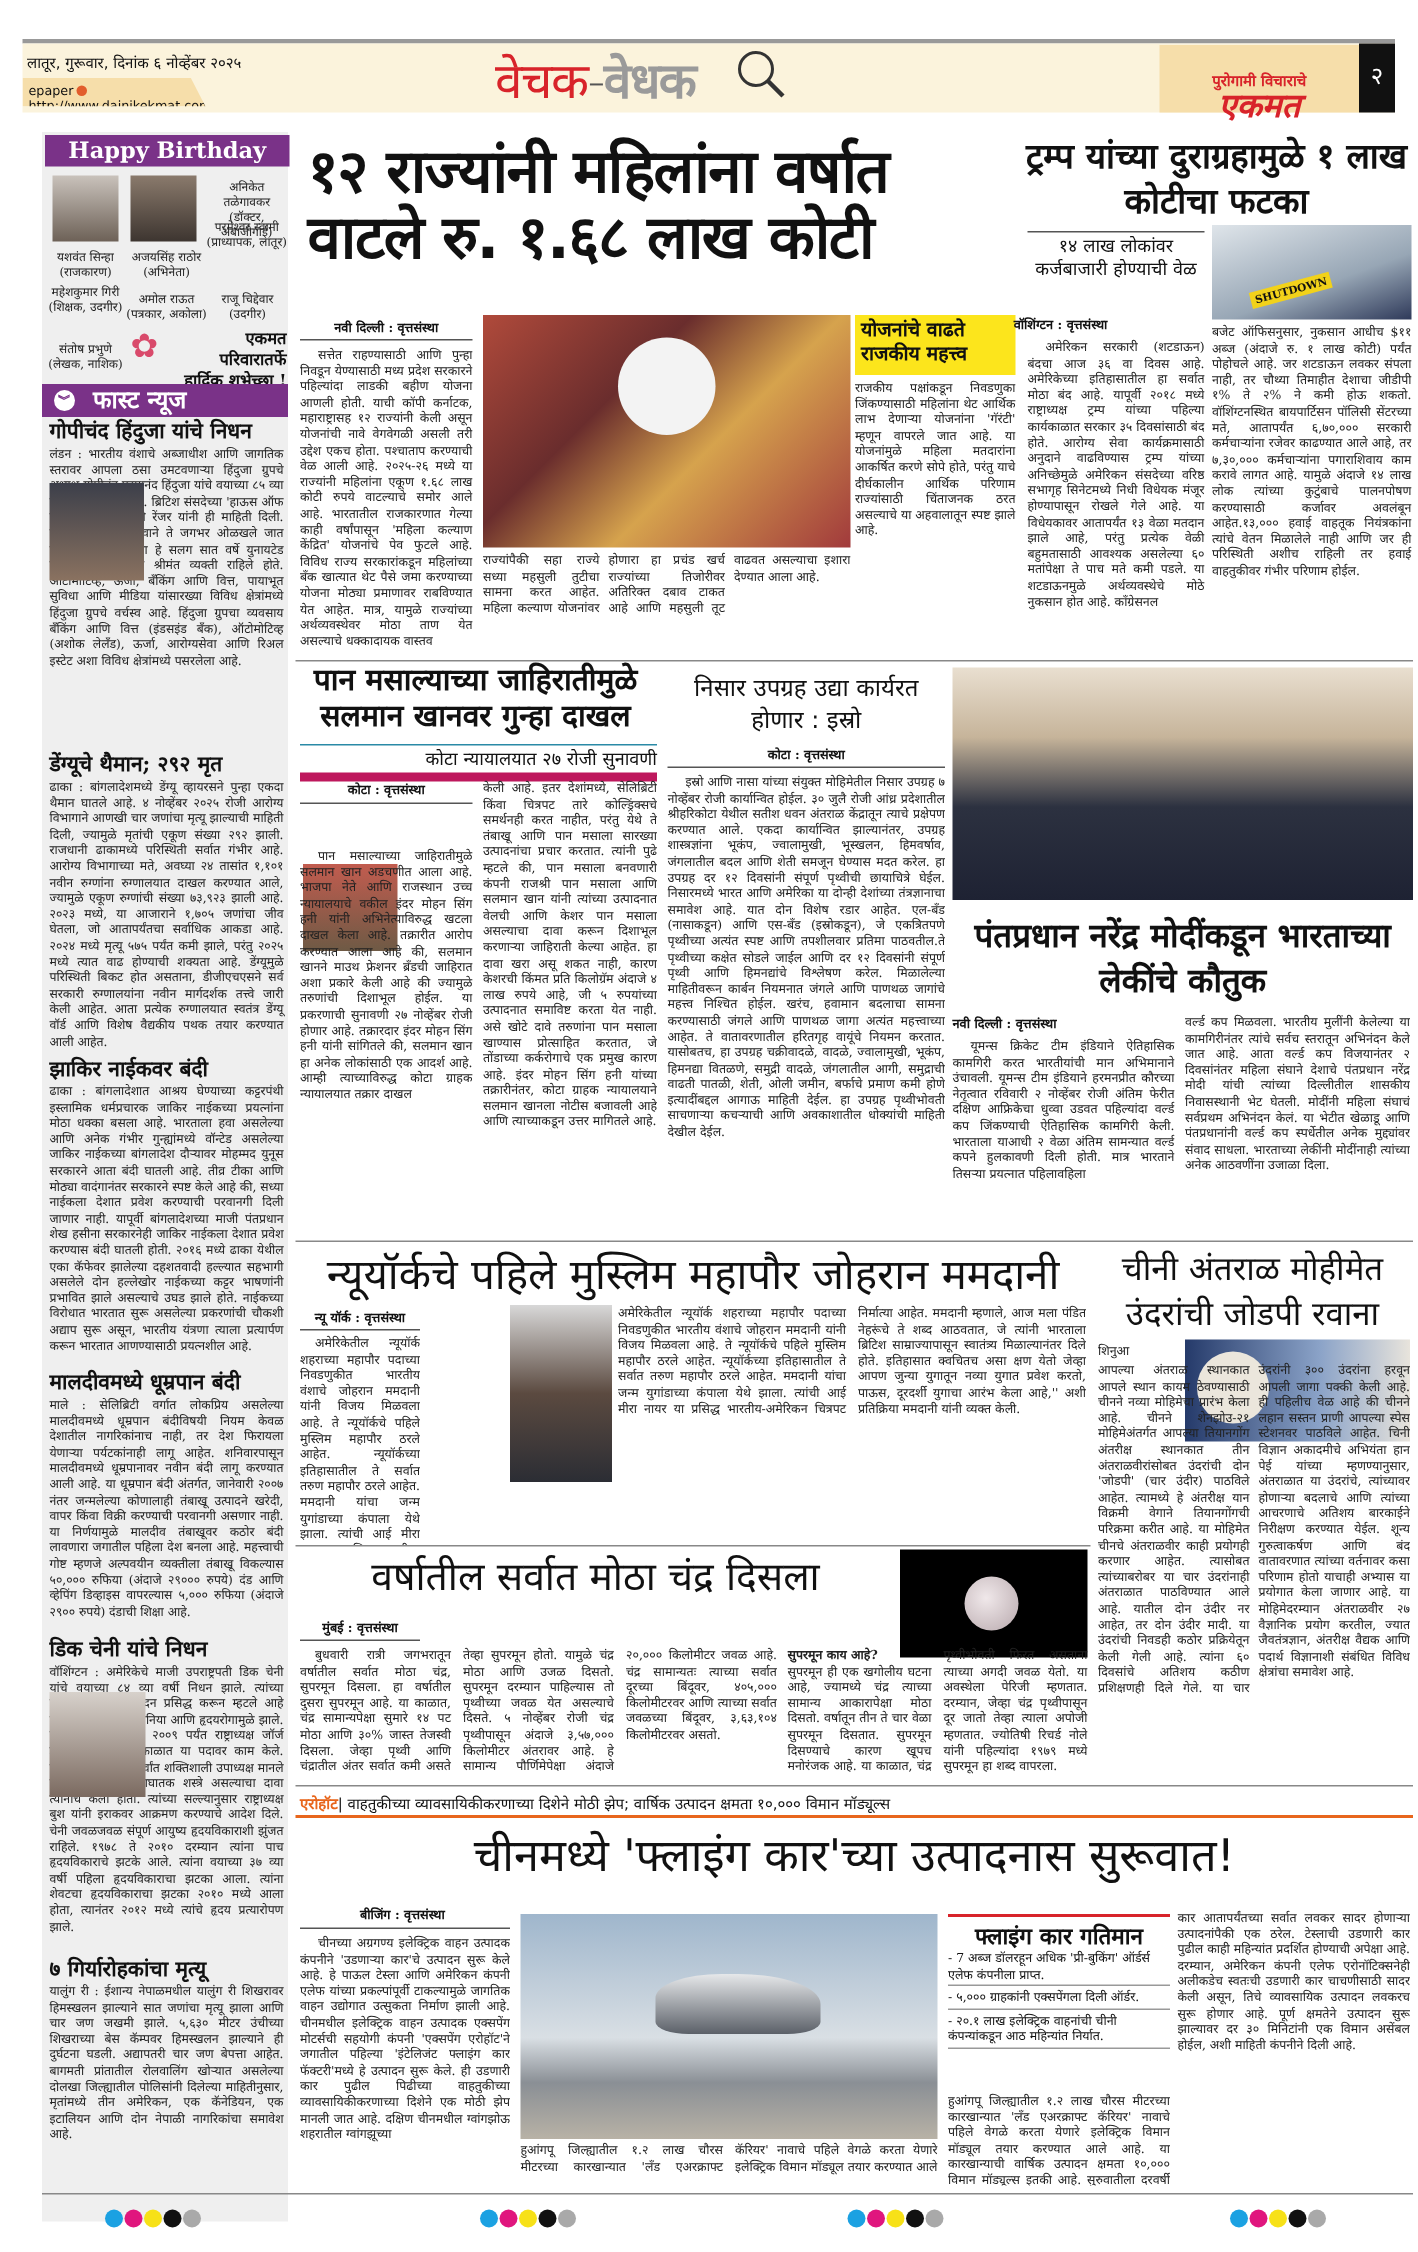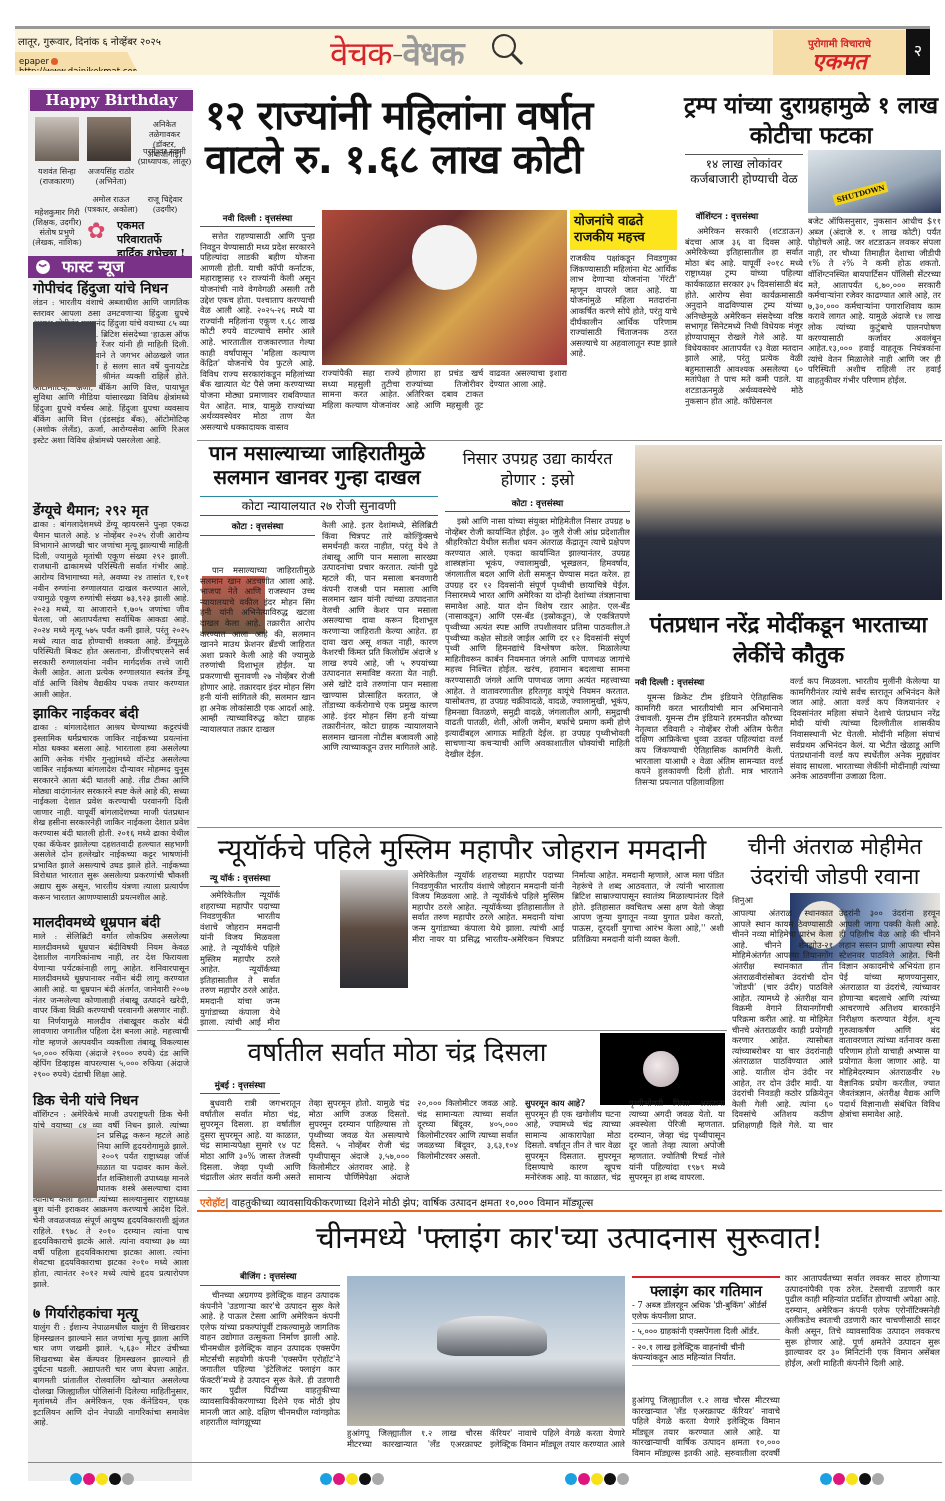--- a/index.html
+++ b/index.html
@@ -7,29 +7,29 @@
 .abs{position:absolute}
 .topline{left:15px;top:26px;width:915px;height:3px;background:#999}
 .masthead{left:15px;top:29px;width:915px;height:46px;background:#fbf3dc}
 .date{left:18px;top:34px;font-size:10px;font-family:"DejaVu Sans",sans-serif}
 .epaper{left:15px;top:52px;width:122px;height:19px;background:#f6deaa;font-size:8.5px;font-family:"DejaVu Sans",sans-serif;padding:4px 0 0 4px;clip-path:polygon(0 0,92% 0,100% 100%,0 100%)}
 .epaper .dot{display:inline-block;width:7px;height:7px;border-radius:50%;background:#e25d2c;vertical-align:middle;margin:0 2px}
 .brand{left:330px;top:30px;font-size:33px;font-family:"DejaVu Sans",sans-serif;font-weight:300;color:#d8232a;letter-spacing:-1px}
 .brand .b2{color:#9a9a9a;font-weight:bold}
 .lens{left:490px;top:32px;width:34px;height:34px}
 .paperlogo{left:773px;top:30px;width:133px;height:45px;background:#f6deaa;text-align:center}
-.paperlogo .tag{font-size:10px;color:#d8232a;font-weight:bold;display:block;margin-top:6px}
+.paperlogo .tag{font-size:10px;color:#d8232a;font-weight:bold;display:block;margin-top:16px}
 .paperlogo .nm{font-size:22px;color:#d8232a;font-weight:bold;font-family:"DejaVu Sans",sans-serif;display:block;line-height:24px;font-style:italic}
 .pageno{left:906px;top:29px;width:24px;height:46px;background:#111;color:#fff;font-size:16px;text-align:center;padding-top:10px}
 .sidebar{left:28px;top:88px;width:164px;height:1393px;background:#efefef}
 .bday-h{left:30px;top:90px;width:163px;height:21px;background:#7a3288;color:#fff;font-size:15px;font-weight:bold;text-align:center;line-height:21px}
 .bday{font-size:8px;text-align:center;line-height:10px;color:#222}
 .p1{left:35px;top:117px;width:44px;height:44px;background:linear-gradient(#c9c2bb,#6d6157)}
 .p2{left:87px;top:117px;width:44px;height:44px;background:linear-gradient(#8a7a6c,#3d3530)}
-.wish{left:117px;top:219px;font-size:11px;font-weight:bold;color:#111;line-height:14px;text-align:left;width:74px}
+.wish{left:117px;top:219px;font-size:11px;font-weight:bold;color:#111;line-height:14px;text-align:right;width:74px}
 .flower{left:87px;top:218px;font-size:22px;color:#d94a6b}
 .fast{left:28px;top:256px;width:164px;height:22px;background:#7a3288;color:#fff;font-size:16px;font-weight:bold;line-height:22px;padding-left:34px}
 .fast .chev{position:absolute;left:8px;top:4px;width:14px;height:14px;border-radius:50%;background:#fff;color:#7a3288;font-size:9px;line-height:14px;text-align:center}
 .sh{font-size:14px;font-weight:bold;line-height:17px;color:#111}
 .st{font-size:8.2px;line-height:10.6px;color:#222;text-align:justify}
 .hl-main{left:205px;top:93px;width:470px;font-size:40px;font-weight:bold;line-height:44px;text-align:left;font-family:"DejaVu Sans",sans-serif;letter-spacing:-1px}
 .hl2{font-weight:bold;text-align:center;font-family:"DejaVu Sans",sans-serif;color:#111}
 .dl{font-size:8.5px;font-weight:bold;text-align:center}
 .rule{height:1px;background:#555}
 .col{font-size:8.3px;line-height:10.6px;color:#222;text-align:justify}
@@ -73,21 +73,21 @@
     <div>(प्राध्यापक, लातूर)</div>
   </div>
 <div class="abs bday" style="left:30px;top:167px;width:54px">
     <div>यशवंत सिन्हा</div>
     <div>(राजकारण)</div>
   </div>
 <div class="abs bday" style="left:84px;top:167px;width:54px">
     <div>अजयसिंह राठोर</div>
     <div>(अभिनेता)</div>
   </div>
-<div class="abs bday" style="left:30px;top:208px;width:54px">
+<div class="abs bday" style="left:30px;top:190px;width:54px">
     <div>महेशकुमार गिरी</div>
     <div>(शिक्षक, उदगीर)</div>
   </div>
 <div class="abs bday" style="left:84px;top:195px;width:54px">
     <div>अमोल राऊत</div>
     <div>(पत्रकार, अकोला)</div>
   </div>
 <div class="abs bday" style="left:138px;top:195px;width:54px">
     <div>राजू चिद्देवार</div>
     <div>(उदगीर)</div>
@@ -135,31 +135,31 @@
 <div class="abs img" style="left:322px;top:210px;width:245px;height:155px;background:linear-gradient(135deg,#b04a3b 0%,#6a2d2d 35%,#d6a34d 60%,#a13a3c 100%)">
   <div style="position:absolute;left:90px;top:15px;width:65px;height:65px;border-radius:50%;background:#f3f3f3"></div>
 </div>
 <div class="abs col" style="left:322px;top:368px;width:245px;height:75px;overflow:hidden;column-count:3;column-gap:6px">राज्यांपैकी सहा राज्ये सध्या महसुली तुटीचा सामना करत आहेत. महिला कल्याण योजनांवर होणारा हा प्रचंड खर्च राज्यांच्या तिजोरीवर अतिरिक्त दबाव टाकत आहे आणि महसुली तूट वाढवत असल्याचा इशारा देण्यात आला आहे.</div>
 <div class="abs yellowbox">योजनांचे वाढते राजकीय महत्त्व</div>
 <div class="abs col" style="left:570px;top:253px;width:107px;height:190px;overflow:hidden">राजकीय पक्षांकडून निवडणुका जिंकण्यासाठी महिलांना थेट आर्थिक लाभ देणाऱ्या योजनांना 'गॅरंटी' म्हणून वापरले जात आहे. या योजनांमुळे महिला मतदारांना आकर्षित करणे सोपे होते, परंतु याचे दीर्घकालीन आर्थिक परिणाम राज्यांसाठी चिंताजनक ठरत असल्याचे या अहवालातून स्पष्ट झाले आहे.</div>
 
 <div class="abs hl2" style="left:680px;top:90px;width:262px;font-size:23px;line-height:30px">ट्रम्प यांच्या दुराग्रहामुळे १ लाख कोटीचा फटका</div>
 <div class="abs rule" style="left:685px;top:154px;width:118px"></div>
 <div class="abs hl2" style="left:685px;top:157px;width:118px;font-size:12px;line-height:15px;font-weight:normal">१४ लाख लोकांवर कर्जबाजारी होण्याची वेळ</div>
-<div class="abs dl" style="left:668px;top:210px;width:118px">वॉशिंग्टन : वृत्तसंस्था</div>
+<div class="abs dl" style="left:648px;top:210px;width:118px">वॉशिंग्टन : वृत्तसंस्था</div>
 <div class="abs img" style="left:808px;top:150px;width:133px;height:63px;background:linear-gradient(160deg,#dfe5ea,#97a6b5 60%,#2f3a5a)">
     <span style="position:absolute;left:25px;top:38px;background:#f2d21a;font-size:7px;font-weight:bold;padding:1px 3px;transform:rotate(-15deg)">SHUTDOWN</span>
   </div>
 <div class="abs col" style="left:685px;top:226px;width:118px;height:205px;overflow:hidden;text-indent:12px">अमेरिकन सरकारी (शटडाऊन) बंदचा आज ३६ वा दिवस आहे. अमेरिकेच्या इतिहासातील हा सर्वात मोठा बंद आहे. यापूर्वी २०१८ मध्ये राष्ट्राध्यक्ष ट्रम्प यांच्या पहिल्या कार्यकाळात सरकार ३५ दिवसांसाठी बंद होते. आरोग्य सेवा कार्यक्रमासाठी अनुदाने वाढविण्यास ट्रम्प यांच्या अनिच्छेमुळे अमेरिकन संसदेच्या वरिष्ठ सभागृह सिनेटमध्ये निधी विधेयक मंजूर होण्यापासून रोखले गेले आहे. या विधेयकावर आतापर्यंत १३ वेळा मतदान झाले आहे, परंतु प्रत्येक वेळी बहुमतासाठी आवश्यक असलेल्या ६० मतांपेक्षा ते पाच मते कमी पडले. या शटडाऊनमुळे अर्थव्यवस्थेचे मोठे नुकसान होत आहे. काँग्रेसनल</div>
 <div class="abs col" style="left:808px;top:216px;width:133px;height:215px;overflow:hidden">बजेट ऑफिसनुसार, नुकसान आधीच $११ अब्ज (अंदाजे रु. १ लाख कोटी) पर्यंत पोहोचले आहे. जर शटडाऊन लवकर संपला नाही, तर चौथ्या तिमाहीत देशाचा जीडीपी १% ते २% ने कमी होऊ शकतो. वॉशिंग्टनस्थित बायपार्टिसन पॉलिसी सेंटरच्या मते, आतापर्यंत ६,७०,००० सरकारी कर्मचाऱ्यांना रजेवर काढण्यात आले आहे, तर ७,३०,००० कर्मचाऱ्यांना पगाराशिवाय काम करावे लागत आहे. यामुळे अंदाजे १४ लाख लोक त्यांच्या कुटुंबाचे पालनपोषण करण्यासाठी कर्जावर अवलंबून आहेत.१३,००० हवाई वाहतूक नियंत्रकांना त्यांचे वेतन मिळालेले नाही आणि जर ही परिस्थिती अशीच राहिली तर हवाई वाहतुकीवर गंभीर परिणाम होईल.</div>
 
 <div class="abs sep" style="left:197px;top:440px;width:745px"></div>
 
 <div class="abs hl2" style="left:197px;top:441px;width:240px;font-size:20px;line-height:24px">पान मसाल्याच्या जाहिरातीमुळे सलमान खानवर गुन्हा दाखल</div>
-<div class="abs" style="left:200px;top:496px;width:238px;border-top:1px solid #2a8aa6;border-bottom:1px solid #be185d;font-size:12px;text-align:center;line-height:18px">कोटा न्यायालयात २७ रोजी सुनावणी</div>
+<div class="abs" style="left:200px;top:496px;width:238px;border-top:1px solid #2a8aa6;border-bottom:6px solid #be185d;font-size:12px;text-align:right;line-height:18px">कोटा न्यायालयात २७ रोजी सुनावणी</div>
 <div class="abs dl" style="left:200px;top:520px;width:115px">कोटा : वृत्तसंस्था</div>
 <div class="abs rule" style="left:200px;top:535px;width:115px"></div>
 <div class="abs img" style="left:202px;top:576px;width:63px;height:58px;background:linear-gradient(#c25c4f,#6e5a45)"></div>
 <div class="abs col" style="left:200px;top:565px;width:115px;height:260px;overflow:hidden;text-indent:12px">पान मसाल्याच्या जाहिरातीमुळे सलमान खान अडचणीत आला आहे. भाजपा नेते आणि राजस्थान उच्च न्यायालयाचे वकील इंदर मोहन सिंग हनी यांनी अभिनेत्याविरुद्ध खटला दाखल केला आहे. तक्रारीत आरोप करण्यात आला आहे की, सलमान खानने माउथ फ्रेशनर ब्रँडची जाहिरात अशा प्रकारे केली आहे की ज्यामुळे तरुणांची दिशाभूल होईल. या प्रकरणाची सुनावणी २७ नोव्हेंबर रोजी होणार आहे. तक्रारदार इंदर मोहन सिंग हनी यांनी सांगितले की, सलमान खान हा अनेक लोकांसाठी एक आदर्श आहे. आम्ही त्याच्याविरुद्ध कोटा ग्राहक न्यायालयात तक्रार दाखल</div>
 <div class="abs col" style="left:322px;top:520px;width:116px;height:305px;overflow:hidden">केली आहे. इतर देशांमध्ये, सेलिब्रिटी किंवा चित्रपट तारे कोल्ड्रिंक्सचे समर्थनही करत नाहीत, परंतु येथे ते तंबाखू आणि पान मसाला सारख्या उत्पादनांचा प्रचार करतात. त्यांनी पुढे म्हटले की, पान मसाला बनवणारी कंपनी राजश्री पान मसाला आणि सलमान खान यांनी त्यांच्या उत्पादनात वेलची आणि केशर पान मसाला असल्याचा दावा करून दिशाभूल करणाऱ्या जाहिराती केल्या आहेत. हा दावा खरा असू शकत नाही, कारण केशरची किंमत प्रति किलोग्रॅम अंदाजे ४ लाख रुपये आहे, जी ५ रुपयांच्या उत्पादनात समाविष्ट करता येत नाही. असे खोटे दावे तरुणांना पान मसाला खाण्यास प्रोत्साहित करतात, जे तोंडाच्या कर्करोगाचे एक प्रमुख कारण आहे. इंदर मोहन सिंग हनी यांच्या तक्रारीनंतर, कोटा ग्राहक न्यायालयाने सलमान खानला नोटीस बजावली आहे आणि त्याच्याकडून उत्तर मागितले आहे.</div>
 
 <div class="abs hl2" style="left:445px;top:448px;width:185px;font-size:16px;line-height:21px;font-weight:normal">निसार उपग्रह उद्या कार्यरत होणार : इस्रो</div>
 <div class="abs dl" style="left:445px;top:497px;width:185px">कोटा : वृत्तसंस्था</div>
 <div class="abs rule" style="left:445px;top:511px;width:185px"></div>
 <div class="abs col" style="left:445px;top:516px;width:185px;height:310px;overflow:hidden;text-indent:12px">इस्रो आणि नासा यांच्या संयुक्त मोहिमेतील निसार उपग्रह ७ नोव्हेंबर रोजी कार्यान्वित होईल. ३० जुलै रोजी आंध्र प्रदेशातील श्रीहरिकोटा येथील सतीश धवन अंतराळ केंद्रातून त्याचे प्रक्षेपण करण्यात आले. एकदा कार्यान्वित झाल्यानंतर, उपग्रह शास्त्रज्ञांना भूकंप, ज्वालामुखी, भूस्खलन, हिमवर्षाव, जंगलातील बदल आणि शेती समजून घेण्यास मदत करेल. हा उपग्रह दर १२ दिवसांनी संपूर्ण पृथ्वीची छायाचित्रे घेईल. निसारमध्ये भारत आणि अमेरिका या दोन्ही देशांच्या तंत्रज्ञानाचा समावेश आहे. यात दोन विशेष रडार आहेत. एल-बँड (नासाकडून) आणि एस-बँड (इस्रोकडून), जे एकत्रितपणे पृथ्वीच्या अत्यंत स्पष्ट आणि तपशीलवार प्रतिमा पाठवतील.ते पृथ्वीच्या कक्षेत सोडले जाईल आणि दर १२ दिवसांनी संपूर्ण पृथ्वी आणि हिमनद्यांचे विश्लेषण करेल. मिळालेल्या माहितीवरून कार्बन नियमनात जंगले आणि पाणथळ जागांचे महत्त्व निश्चित होईल. खरंच, हवामान बदलाचा सामना करण्यासाठी जंगले आणि पाणथळ जागा अत्यंत महत्त्वाच्या आहेत. ते वातावरणातील हरितगृह वायूंचे नियमन करतात. यासोबतच, हा उपग्रह चक्रीवादळे, वादळे, ज्वालामुखी, भूकंप, हिमनद्या वितळणे, समुद्री वादळे, जंगलातील आगी, समुद्राची वाढती पातळी, शेती, ओली जमीन, बर्फाचे प्रमाण कमी होणे इत्यादींबद्दल आगाऊ माहिती देईल. हा उपग्रह पृथ्वीभोवती साचणाऱ्या कचऱ्याची आणि अवकाशातील धोक्यांची माहिती देखील देईल.</div>

